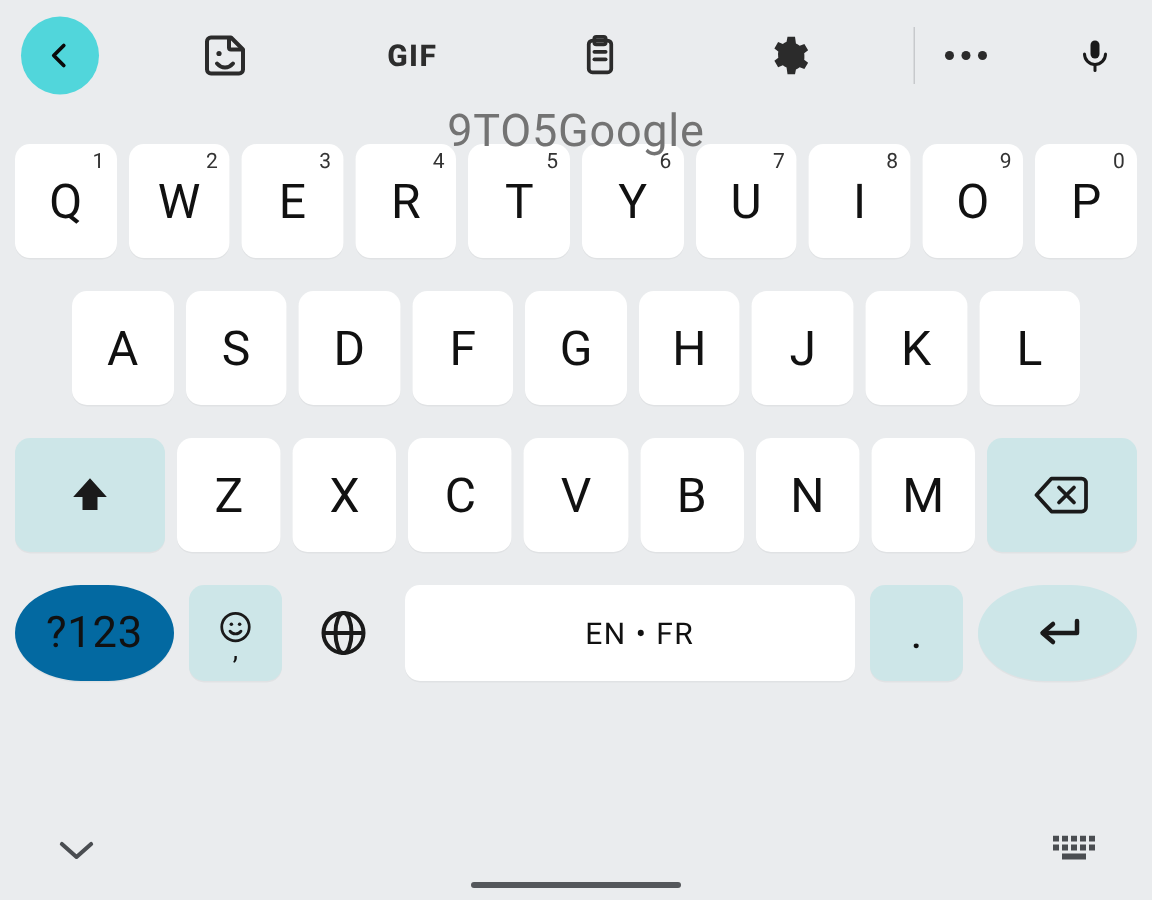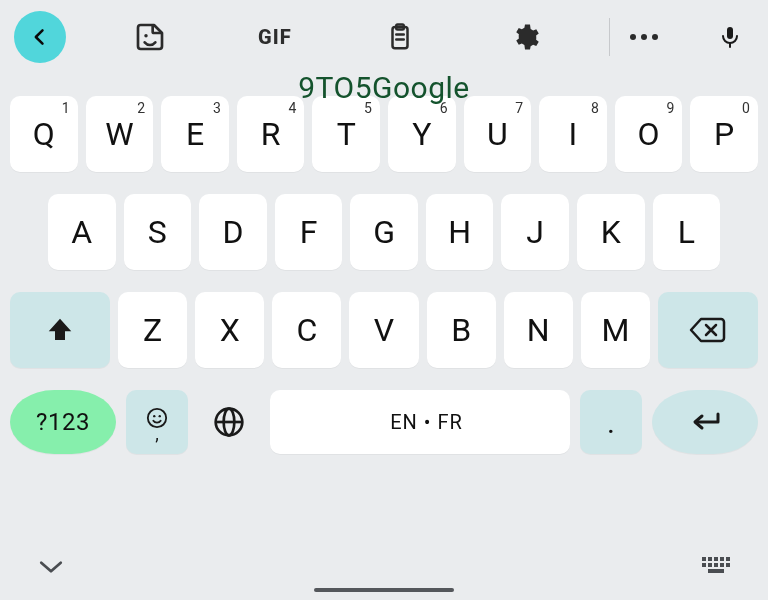--- a/index.html
+++ b/index.html
@@ -44,21 +44,21 @@
     padding-left: 10px;
   }
   .watermark {
     position: absolute;
     top: 70px;
     left: 50%;
     transform: translateX(-50%);
     font-size: 30px;
     font-weight: 400;
     letter-spacing: 0.5px;
-    color: #14532d;
+    color: #737373;
     pointer-events: none;
     z-index: 5;
   }
   .kb {
     padding: 0 10px;
   }
   .row {
     display: flex;
     gap: 8px;
     margin-top: 20px;
@@ -87,24 +87,24 @@
     font-size: 14px;
     color: #333;
   }
   .key.fn {
     background: #cde6e8;
     flex: 0 0 96px;
   }
   .key.fn.shift, .key.fn.backspace { flex: 0 0 100px; }
   .row.r4 .key { height: 64px; }
   .key.num {
-    background: #86efac;
+    background: #0369a1;
     border-radius: 50% / 60%;
     flex: 0 0 106px;
-    font-size: 24px;
+    font-size: 29px;
     font-weight: 400;
     letter-spacing: 0.5px;
   }
   .key.emoji {
     background: #cde6e8;
     flex: 0 0 62px;
     flex-direction: column;
     font-size: 22px;
   }
   .key.emoji .comma { font-size: 18px; line-height: 6px; margin-top: 2px;}

